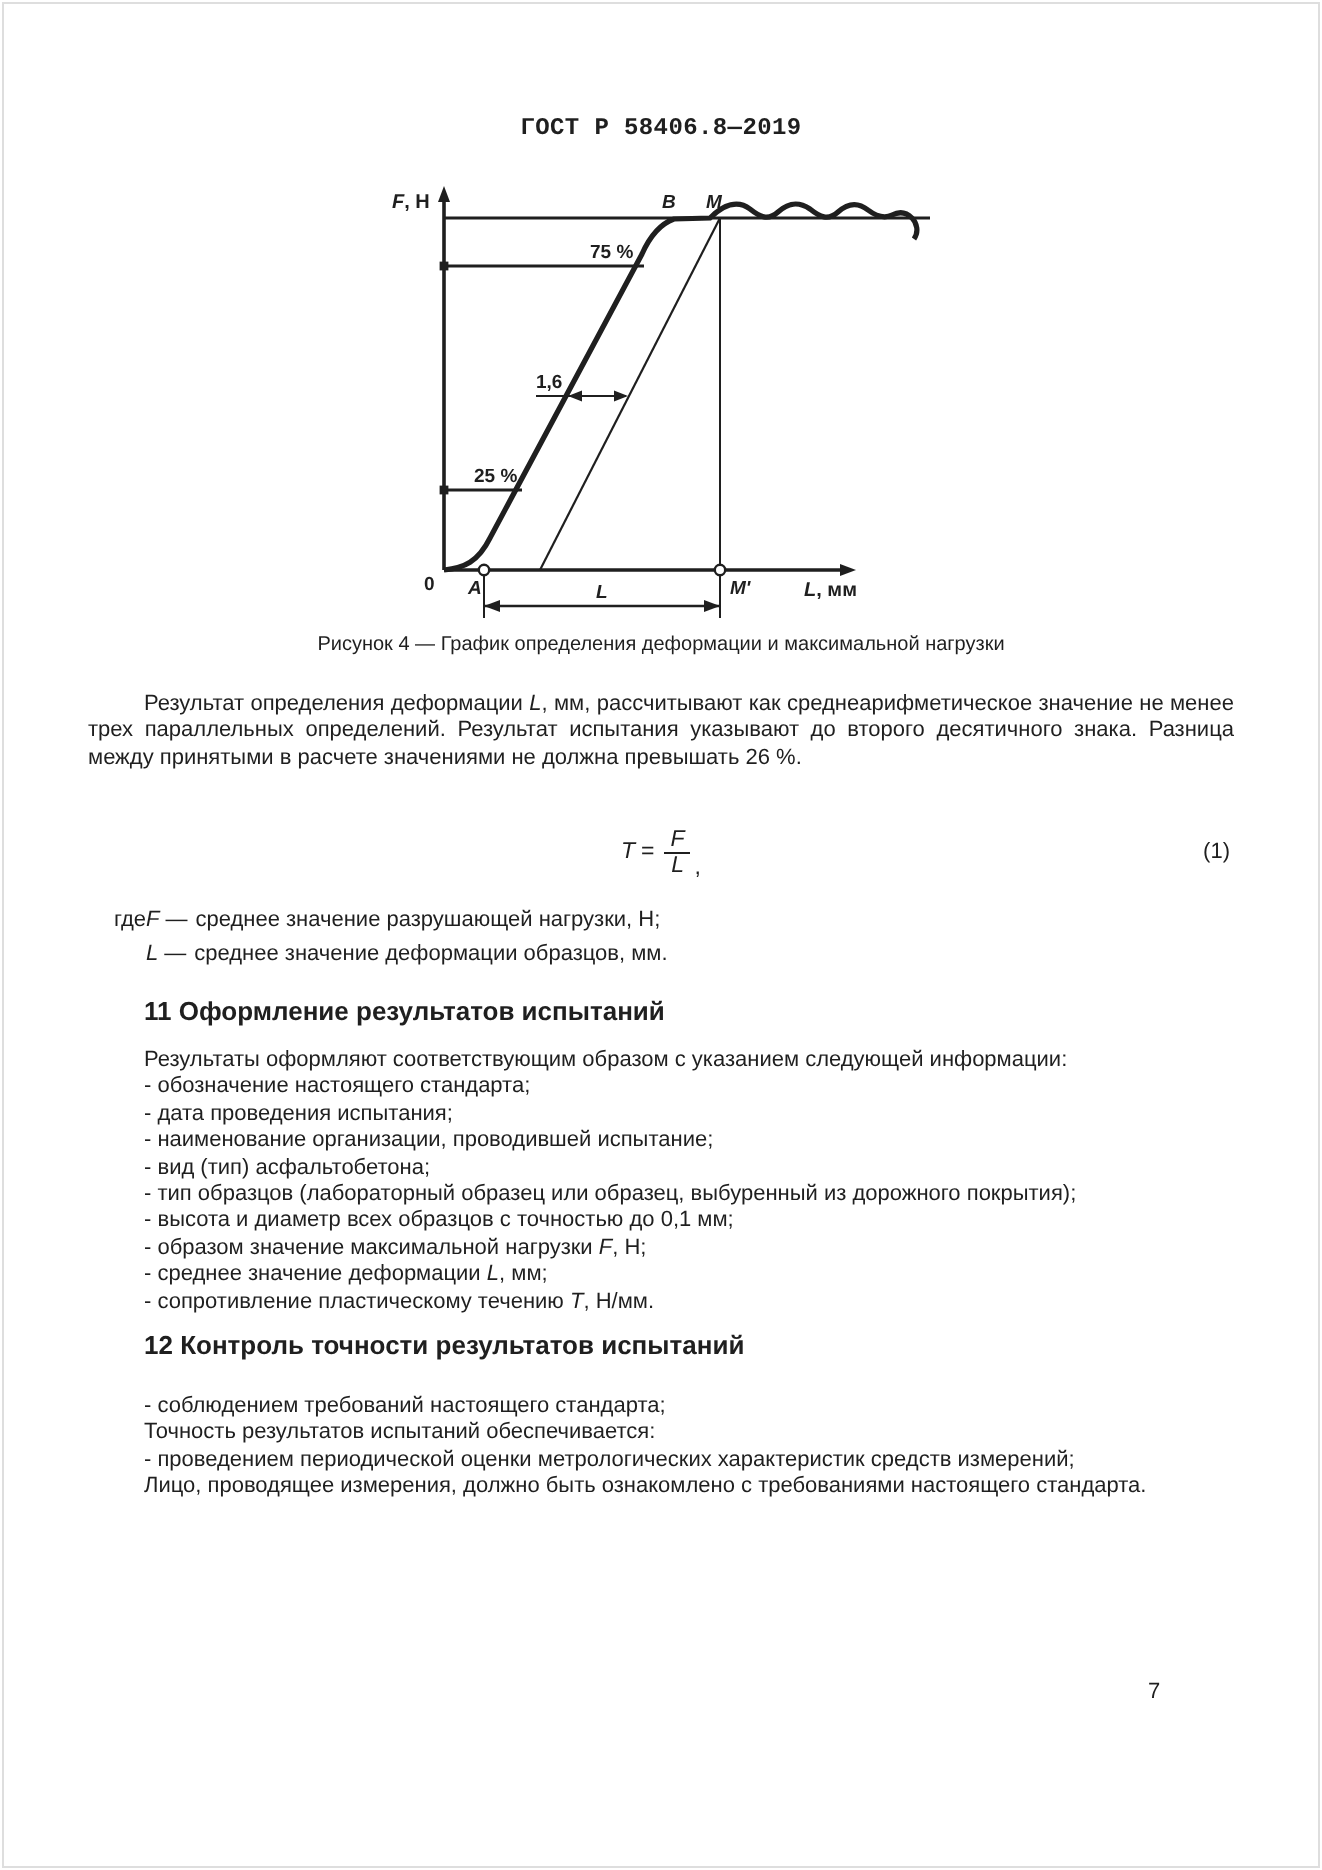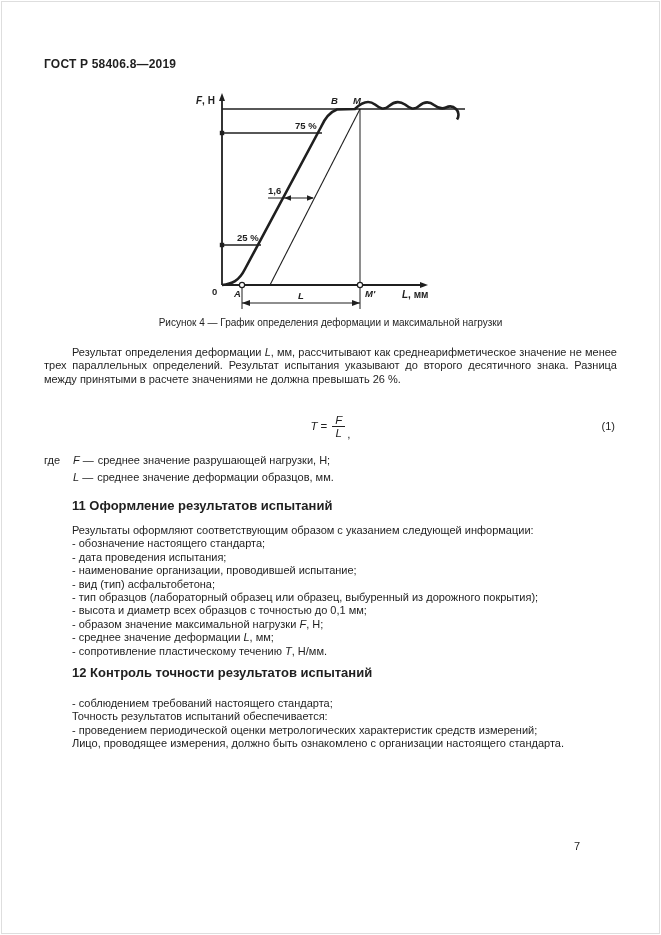--- a/index.html
+++ b/index.html
@@ -4,21 +4,21 @@
 <style>
   html,body { margin:0; padding:0; background:#ffffff; }
   .page {
     position:relative; width:661px; height:935px; background:#ffffff;
     font-family:"Liberation Sans", sans-serif; color:#1f1f1f; overflow:hidden;
   }
   .scan-edge { position:absolute; inset:1px; border:1px solid #dedede; pointer-events:none; }
 
   .doc-header {
     position:absolute; top:57px; left:44px; width:573px;
-    text-align:left; font-size:12px; font-weight:bold; letter-spacing:0.2px;
+    text-align:center; font-size:12px; font-weight:bold; letter-spacing:0.2px;font-family:Liberation Mono, monospace;
   }
 
   .figure-wrap { position:absolute; top:88px; left:185px; width:290px; height:225px; }
   .fig-caption {
     position:absolute; top:317px; left:44px; width:573px;
     text-align:center; font-size:10px;
   }
 
   .body-text { font-size:11px; line-height:13.4px; }
   .para-block { position:absolute; left:44px; width:573px; }
@@ -34,21 +34,21 @@
   }
   .frac { display:inline-flex; flex-direction:column; align-items:center; margin:0 2px; }
   .frac .num { line-height:12px; }
   .frac .bar { width:13px; border-top:1.2px solid #1f1f1f; }
   .frac .den { line-height:12px; }
   .formula-comma { align-self:flex-end; margin-bottom:1px; }
   .eq-number { position:absolute; right:2px; top:50%; transform:translateY(-50%); font-size:11px; }
 
   .gde-block { position:absolute; top:452px; left:44px; width:573px; font-size:11px; line-height:17px; }
   .gde-line1 { display:flex; }
-  .gde-word { width:29px; flex:0 0 29px; }
+  .gde-word { width:29px; flex:0 0 29px;text-align:right; }
   .gde-line2 { padding-left:29px; }
   .gde-dash { padding:0 4px 0 3px; }
 
   .sec-heading { position:absolute; left:44px; width:573px; font-size:13px; font-weight:bold; text-indent:28px; }
   .list-line { padding-left:28px; white-space:nowrap; }
 
   .page-num { position:absolute; top:840px; left:574px; font-size:11px; }
 
   
   .fig-label  { font-family:"Liberation Sans",sans-serif; font-size:9.5px; font-weight:bold; fill:#1f1f1f; }
@@ -163,17 +163,17 @@
     <div class="list-line"><span>- образом значение максимальной нагрузки </span><span class="var">F</span><span>, Н;</span></div>
     <div class="list-line"><span>- среднее значение деформации </span><span class="var">L</span><span>, мм;</span></div>
     <div class="list-line"><span>- сопротивление пластическому течению </span><span class="var">T</span><span>, Н/мм.</span></div>
   </div>
 
   <div class="sec-heading" style="top:665px;">12 Контроль точности результатов испытаний</div>
   <div class="para-block body-text" style="top:697px;">
     <div class="list-line">- соблюдением требований настоящего стандарта;</div>
     <div class="list-line">Точность результатов испытаний обеспечивается:</div>
     <div class="list-line">- проведением периодической оценки метрологических характеристик средств измерений;</div>
-    <div class="list-line">Лицо, проводящее измерения, должно быть ознакомлено с организации настоящего стандарта.</div>
+    <div class="list-line">Лицо, проводящее измерения, должно быть ознакомлено с требованиями настоящего стандарта.</div>
   </div>
 
   <div class="page-num">7</div>
 </div>
 
 </body></html>

